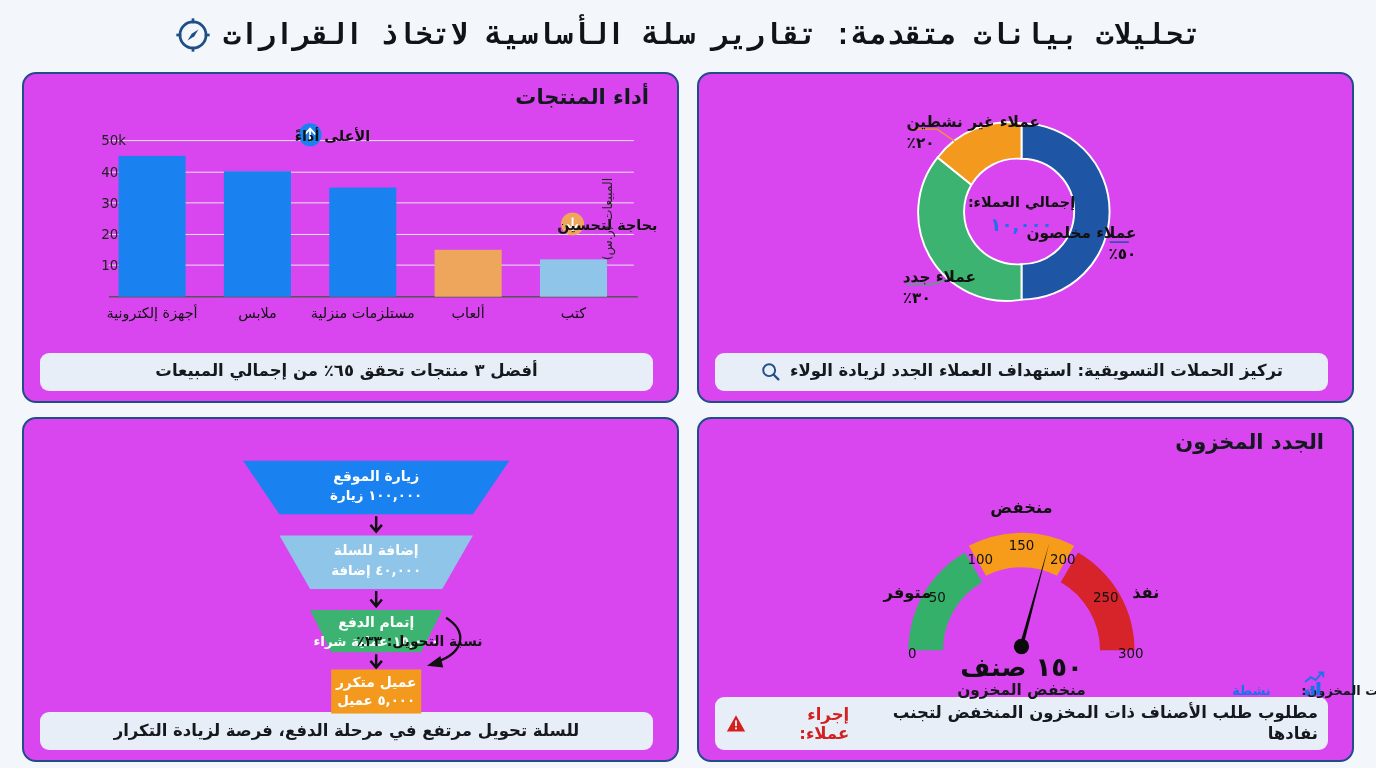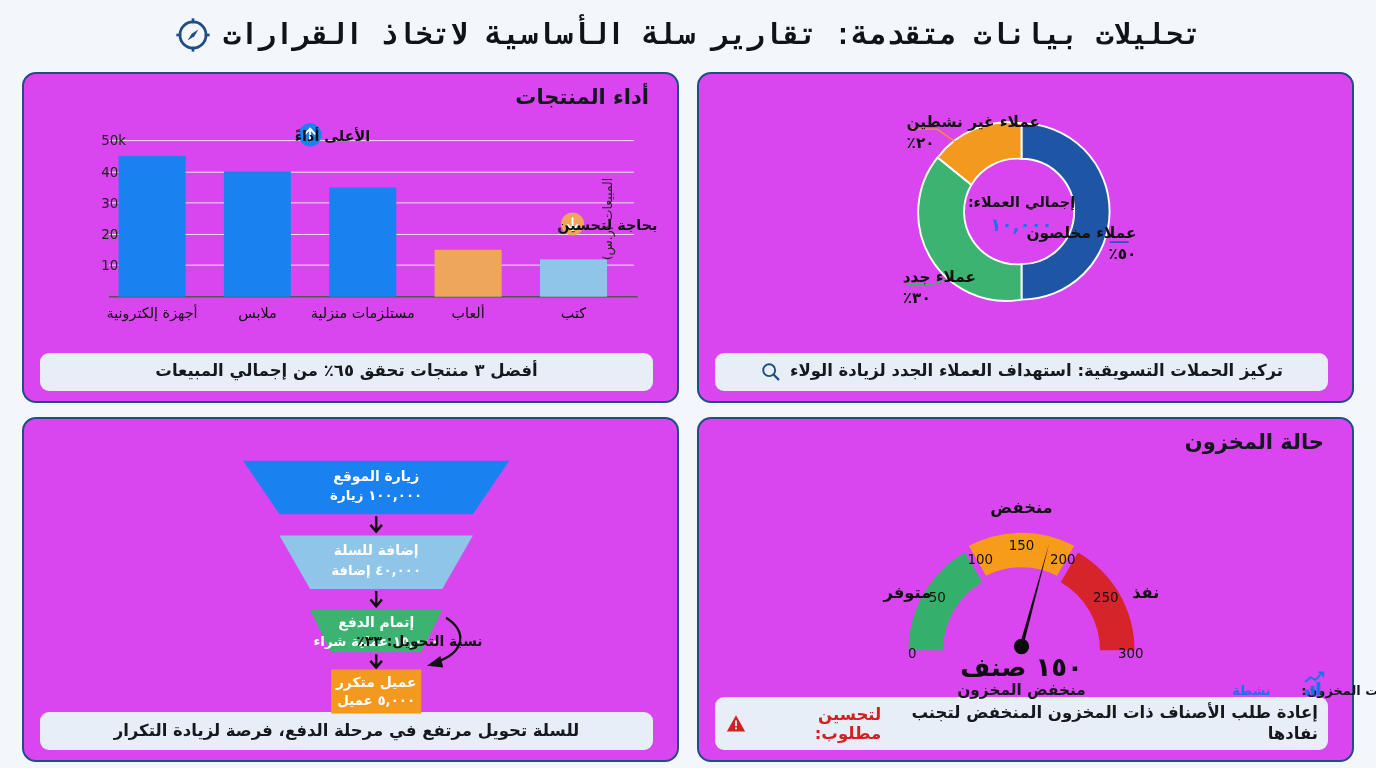--- a/index.html
+++ b/index.html
@@ -171,21 +171,21 @@
           </svg>
           <div class="axis-label-y">المبيعات (ر.س)</div>
         </div>
       </div>
       <div class="panel-footer">
         <span class="footer-text">أفضل ٣ منتجات تحقق ٦٥٪ من إجمالي المبيعات</span>
       </div>
     </div>
 
     <div class="panel">
-      <div class="panel-title">حالة المخزون</div>
+      <div class="panel-title">الجدد المخزون</div>
       <div class="panel-body">
         <div class="gauge-wrap">
           <svg viewBox="0 0 640 250" width="100%" height="100%" preserveAspectRatio="xMidYMid meet">
 
             <path d="M 202 205 A 118 118 0 0 1 261 102.8 L 279 134 A 82 82 0 0 0 238 205 Z" fill="#35b06a"></path>
 
             <path d="M 265 95.9 A 118 118 0 0 1 375 95.9 L 357 127 A 82 82 0 0 0 283 127 Z" fill="#f79b1b"></path>
 
             <path d="M 379 102.8 A 118 118 0 0 1 438 205 L 402 205 A 82 82 0 0 0 361 134 Z" fill="#d6242a"></path>
 
@@ -215,22 +215,22 @@
                 <rect x="622" y="242" width="4" height="10" fill="#1a73e8"></rect>
                 <rect x="628" y="238" width="4" height="14" fill="#1a73e8"></rect>
                 <polyline points="616,238 622,233 627,236 634,228" fill="none" stroke="#1a73e8" stroke-width="2"></polyline>
                 <polyline points="630,228 635,228 635,233" fill="none" stroke="#1a73e8" stroke-width="2"></polyline>
               </g>
             </g>
           </svg>
         </div>
       </div>
       <div class="panel-footer">
-        <span class="footer-text">إعادة طلب الأصناف ذات المخزون المنخفض لتجنب نفادها</span>
-        <span class="footer-accent">لتحسين مطلوب:</span>
+        <span class="footer-text">مطلوب طلب الأصناف ذات المخزون المنخفض لتجنب نفادها</span>
+        <span class="footer-accent">إجراء عملاء:</span>
         <span>
           <svg width="22" height="21" viewBox="0 0 24 24">
             <path d="M12 2.5 L22.5 21 L1.5 21 Z" fill="#d32020"></path>
             <rect x="11" y="8.5" width="2" height="6.5" fill="#ffffff"></rect>
             <rect x="11" y="16.5" width="2" height="2.2" fill="#ffffff"></rect>
           </svg>
         </span>
       </div>
     </div>
 

